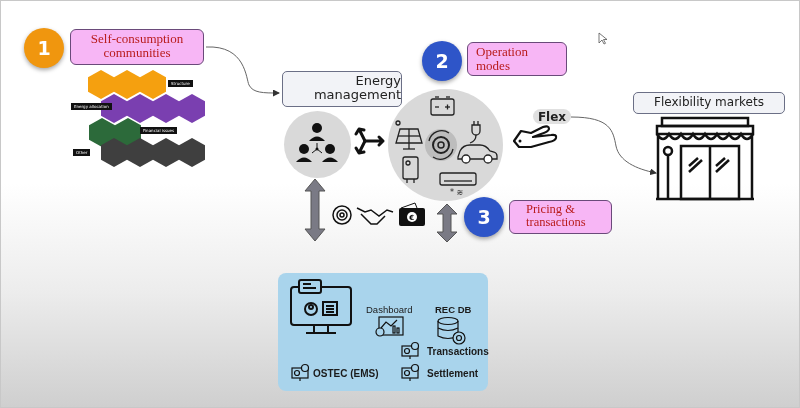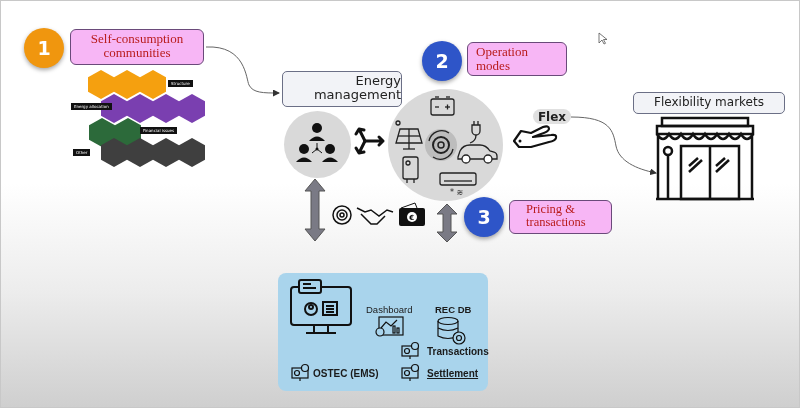--- a/index.html
+++ b/index.html
@@ -265,21 +265,21 @@
     <svg width="24" height="18">
         <g stroke="#111" stroke-width="1.2" fill="none">
           <rect x="1" y="4" width="16" height="10"></rect>
           <circle cx="6" cy="9" r="2.5"></circle>
           <circle cx="14" cy="4" r="3.5" fill="#a9d4ec"></circle>
           <line x1="9" y1="14" x2="9" y2="17"></line>
         </g>
       </svg>
     <span>Transactions</span>
   </div>
-  <div class="tool-item" style="left:400px;top:363px;text-decoration:underline;">
+  <div class="tool-item" style="left:400px;top:363px;">
     <svg width="24" height="18">
         <g stroke="#111" stroke-width="1.2" fill="none">
           <rect x="1" y="4" width="16" height="10"></rect>
           <circle cx="6" cy="9" r="2.5"></circle>
           <circle cx="14" cy="4" r="3.5" fill="#a9d4ec"></circle>
           <line x1="9" y1="14" x2="9" y2="17"></line>
         </g>
       </svg>
     <span>Settlement</span>
   </div>

